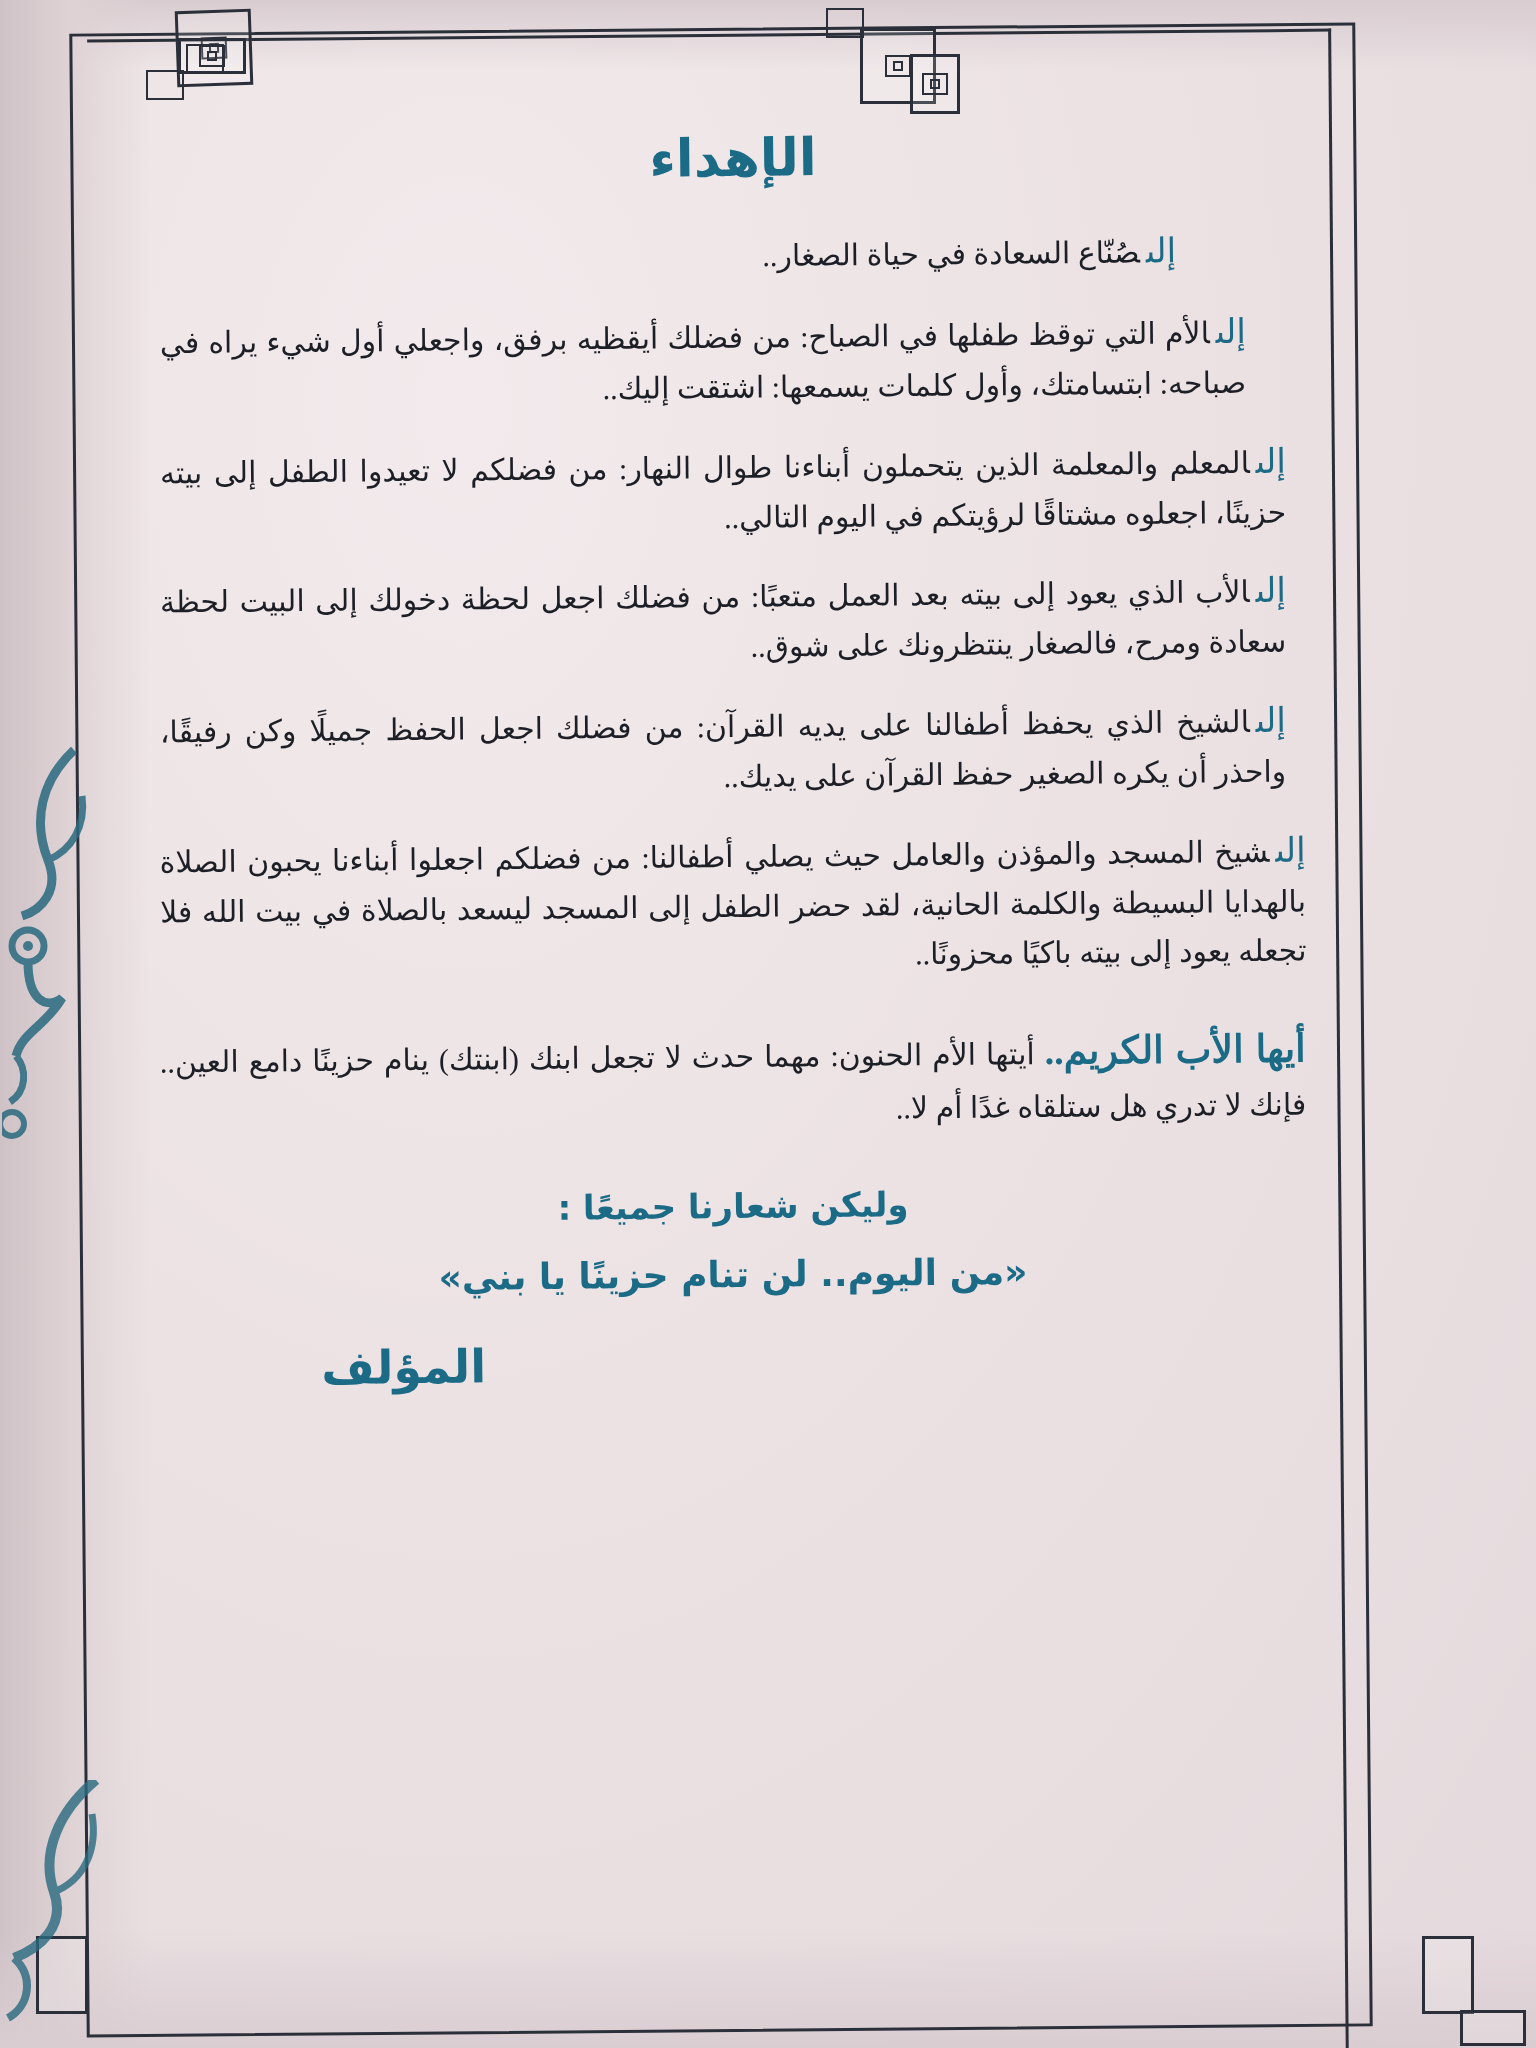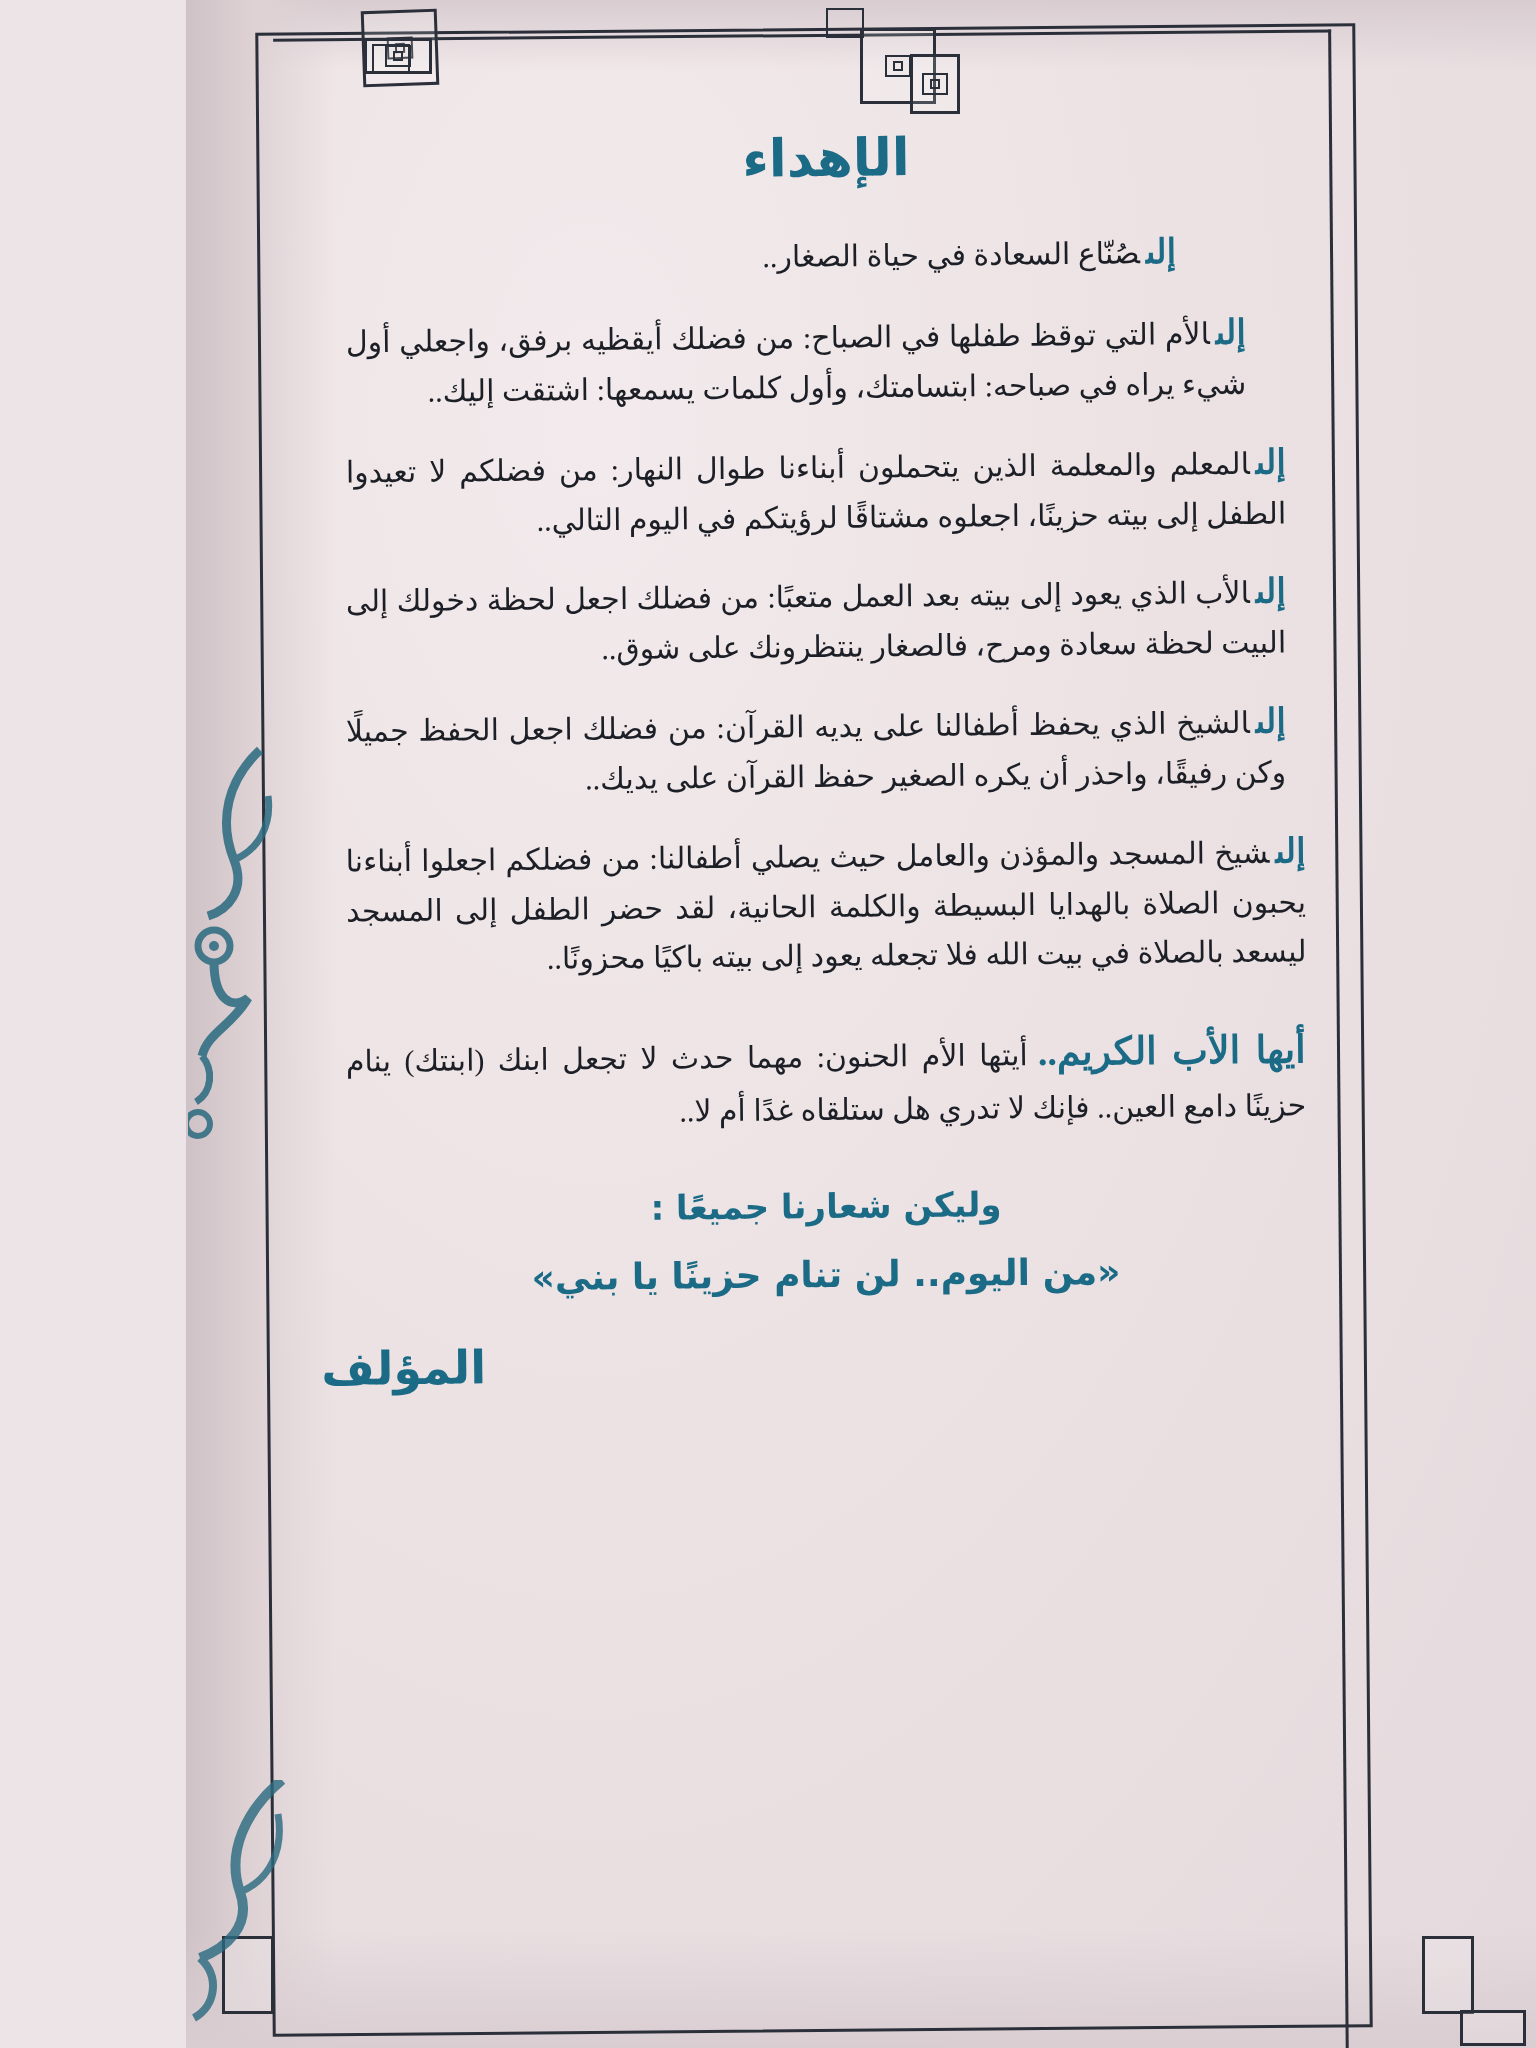--- a/index.html
+++ b/index.html
@@ -10,21 +10,21 @@
     width: 1536px;
     height: 2048px;
     overflow: hidden;
     background: #ece4e6;
     font-family: "DejaVu Sans", sans-serif;
   }
 
   
   .page {
     position: relative;
-    width: 1350px;
+    width: 1536px;
     height: 2048px;
     background:
       radial-gradient(ellipse at 30% 20%, #f2eaec 0%, #ece2e4 45%, #e4d9dc 100%);
     overflow: hidden;
   }
   
   .shade-left {
     position: absolute;
     top: 0; left: 0; width: 150px; height: 100%;
     background: linear-gradient(to right, #cfc2c6 0%, #ded2d5 45%, rgba(236,228,230,0) 100%);
@@ -146,21 +146,21 @@
     line-height: 1.62;
     color: #1d1f26;
     margin: 0 0 26px 0;
     font-family: "Liberation Serif", "DejaVu Serif", serif;
     transform: rotate(-0.55deg);
     text-align: justify;
     text-justify: inter-word;
   }
   .para .to {
     color: #1b6b86;
-    font-weight: bold;
+    font-weight: normal;
     font-size: 34px;
     margin-left: 6px;
   }
 
   .para-indent-1 { margin-right: 130px; }
   .para-indent-2 { margin-right: 60px; }
   .para-indent-3 { margin-right: 20px; }
   .para-indent-4 { margin-right: 0px; }
 
   .callout {

